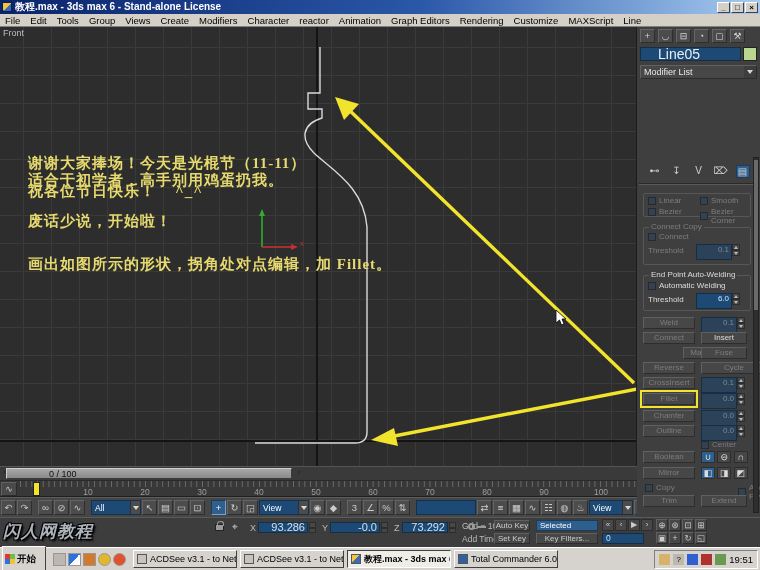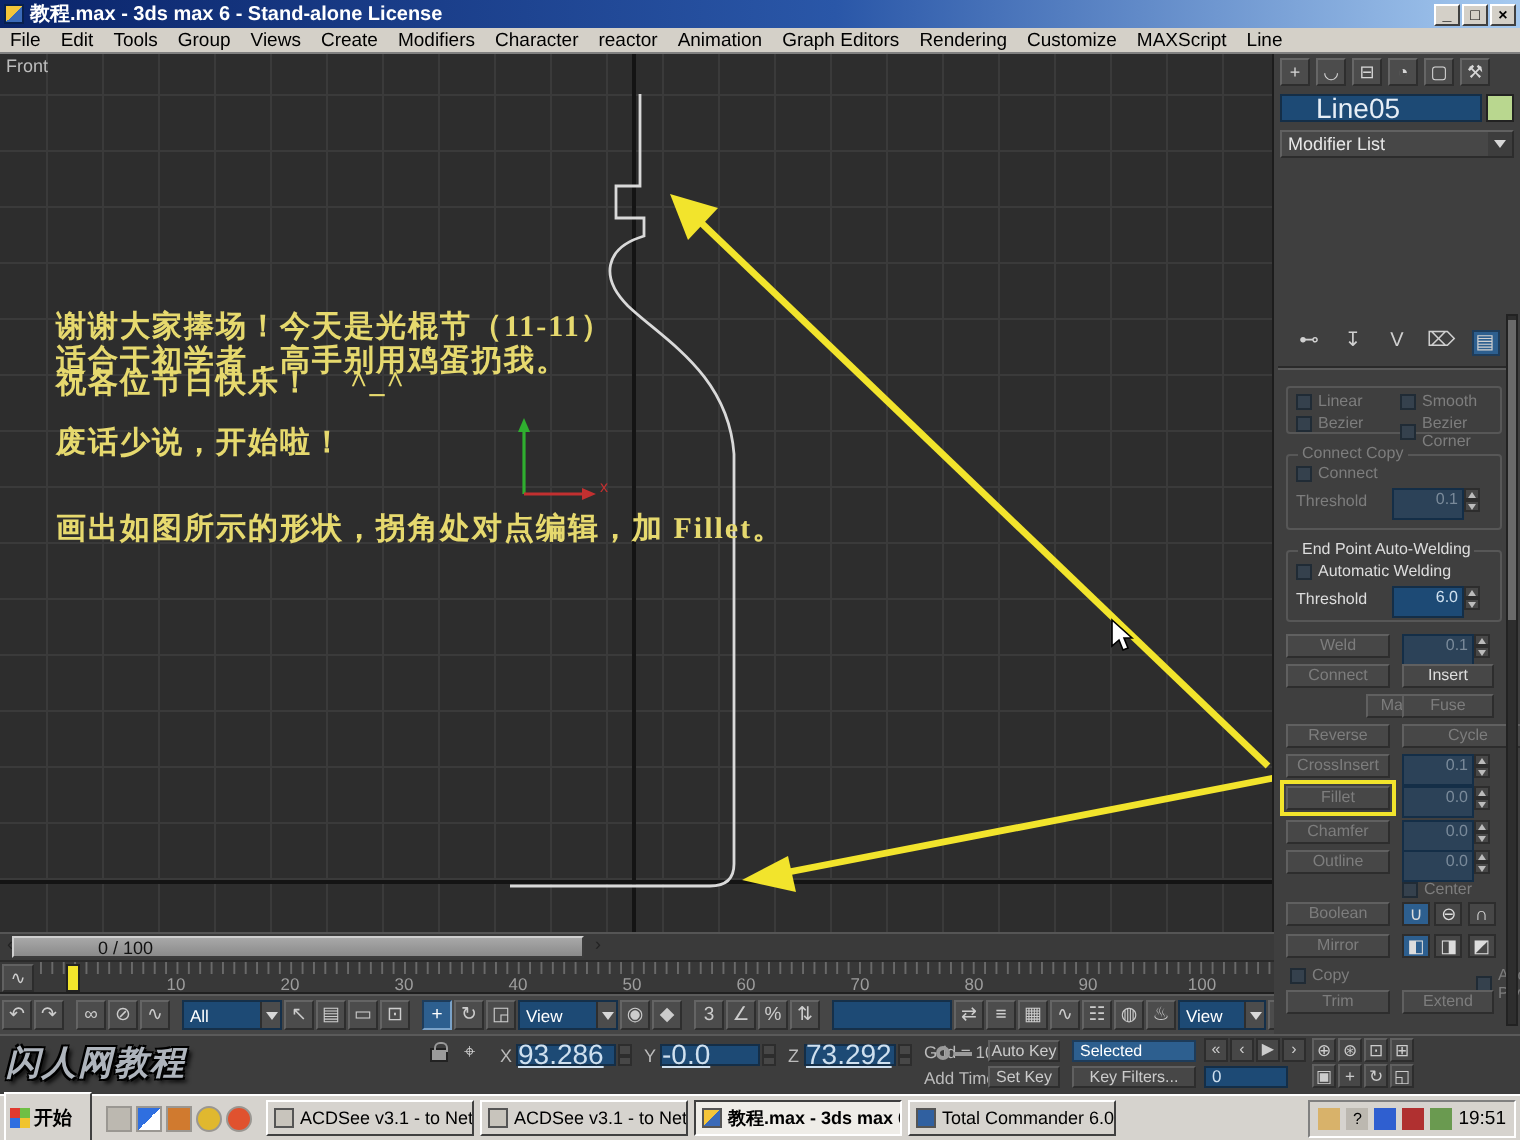--- a/index.html
+++ b/index.html
@@ -119,21 +119,21 @@
     color:#bbb;font-size:8.5px;}
   #logo{position:absolute;left:3px;top:2px;font-family:"Liberation Serif",serif;font-weight:bold;font-style:italic;
     font-size:17px;letter-spacing:1px;color:#aeb4bc;
     text-shadow:1px 1px 0 #000,-1px -1px 0 #000,1px -1px 0 #000,-1px 1px 0 #000,2px 2px 2px #000;}
   .lock{position:absolute;left:215px;top:6px;width:9px;height:7px;background:#9a9a9a;border:1px solid #222;}
   .lock::before{content:"";position:absolute;left:1px;top:-4px;width:5px;height:4px;border:1px solid #9a9a9a;
     border-bottom:none;border-radius:3px 3px 0 0;}
   #absmode{position:absolute;left:232px;top:3px;width:12px;height:12px;color:#ccc;font-size:10px;line-height:12px;}
   .coord-label{position:absolute;top:5px;color:#bbb;font-size:9px;}
   .coord-field{position:absolute;top:4px;width:50px;height:11px;background:var(--field_blue);border:1px solid #142e47;
-    color:#cfe0ef;font-size:14px;line-height:9px;padding-right:2px;text-decoration:underline;}
+    color:#cfe0ef;font-size:11px;line-height:9px;text-align:right;padding-right:2px;}
   .mini-spin{position:absolute;top:4px;width:7px;height:11px;display:flex;flex-direction:column;}
   .mini-spin i{flex:1;background:#474747;border:1px solid #2d2d2d;}
   #grid-readout{position:absolute;left:404px;top:3px;}
   #timetag{position:absolute;left:404px;top:16px;}
   #keyicon{position:absolute;left:468px;top:523px;width:18px;height:8px;}
   #keyicon .ring{position:absolute;left:0;top:0;width:7px;height:7px;border:2px solid #9a9a9a;border-radius:50%;}
   #keyicon .stem{position:absolute;left:9px;top:3px;width:9px;height:2px;background:#9a9a9a;}
   .skbtn{position:absolute;width:36px;height:11px;background:#474747;border:1px solid;
     border-color:#606060 #2d2d2d #2d2d2d #606060;color:#ccc;font-size:8px;line-height:9px;text-align:center;}
   #selset{position:absolute;left:536px;top:520px;width:62px;height:11px;background:var(--selection_blue);

